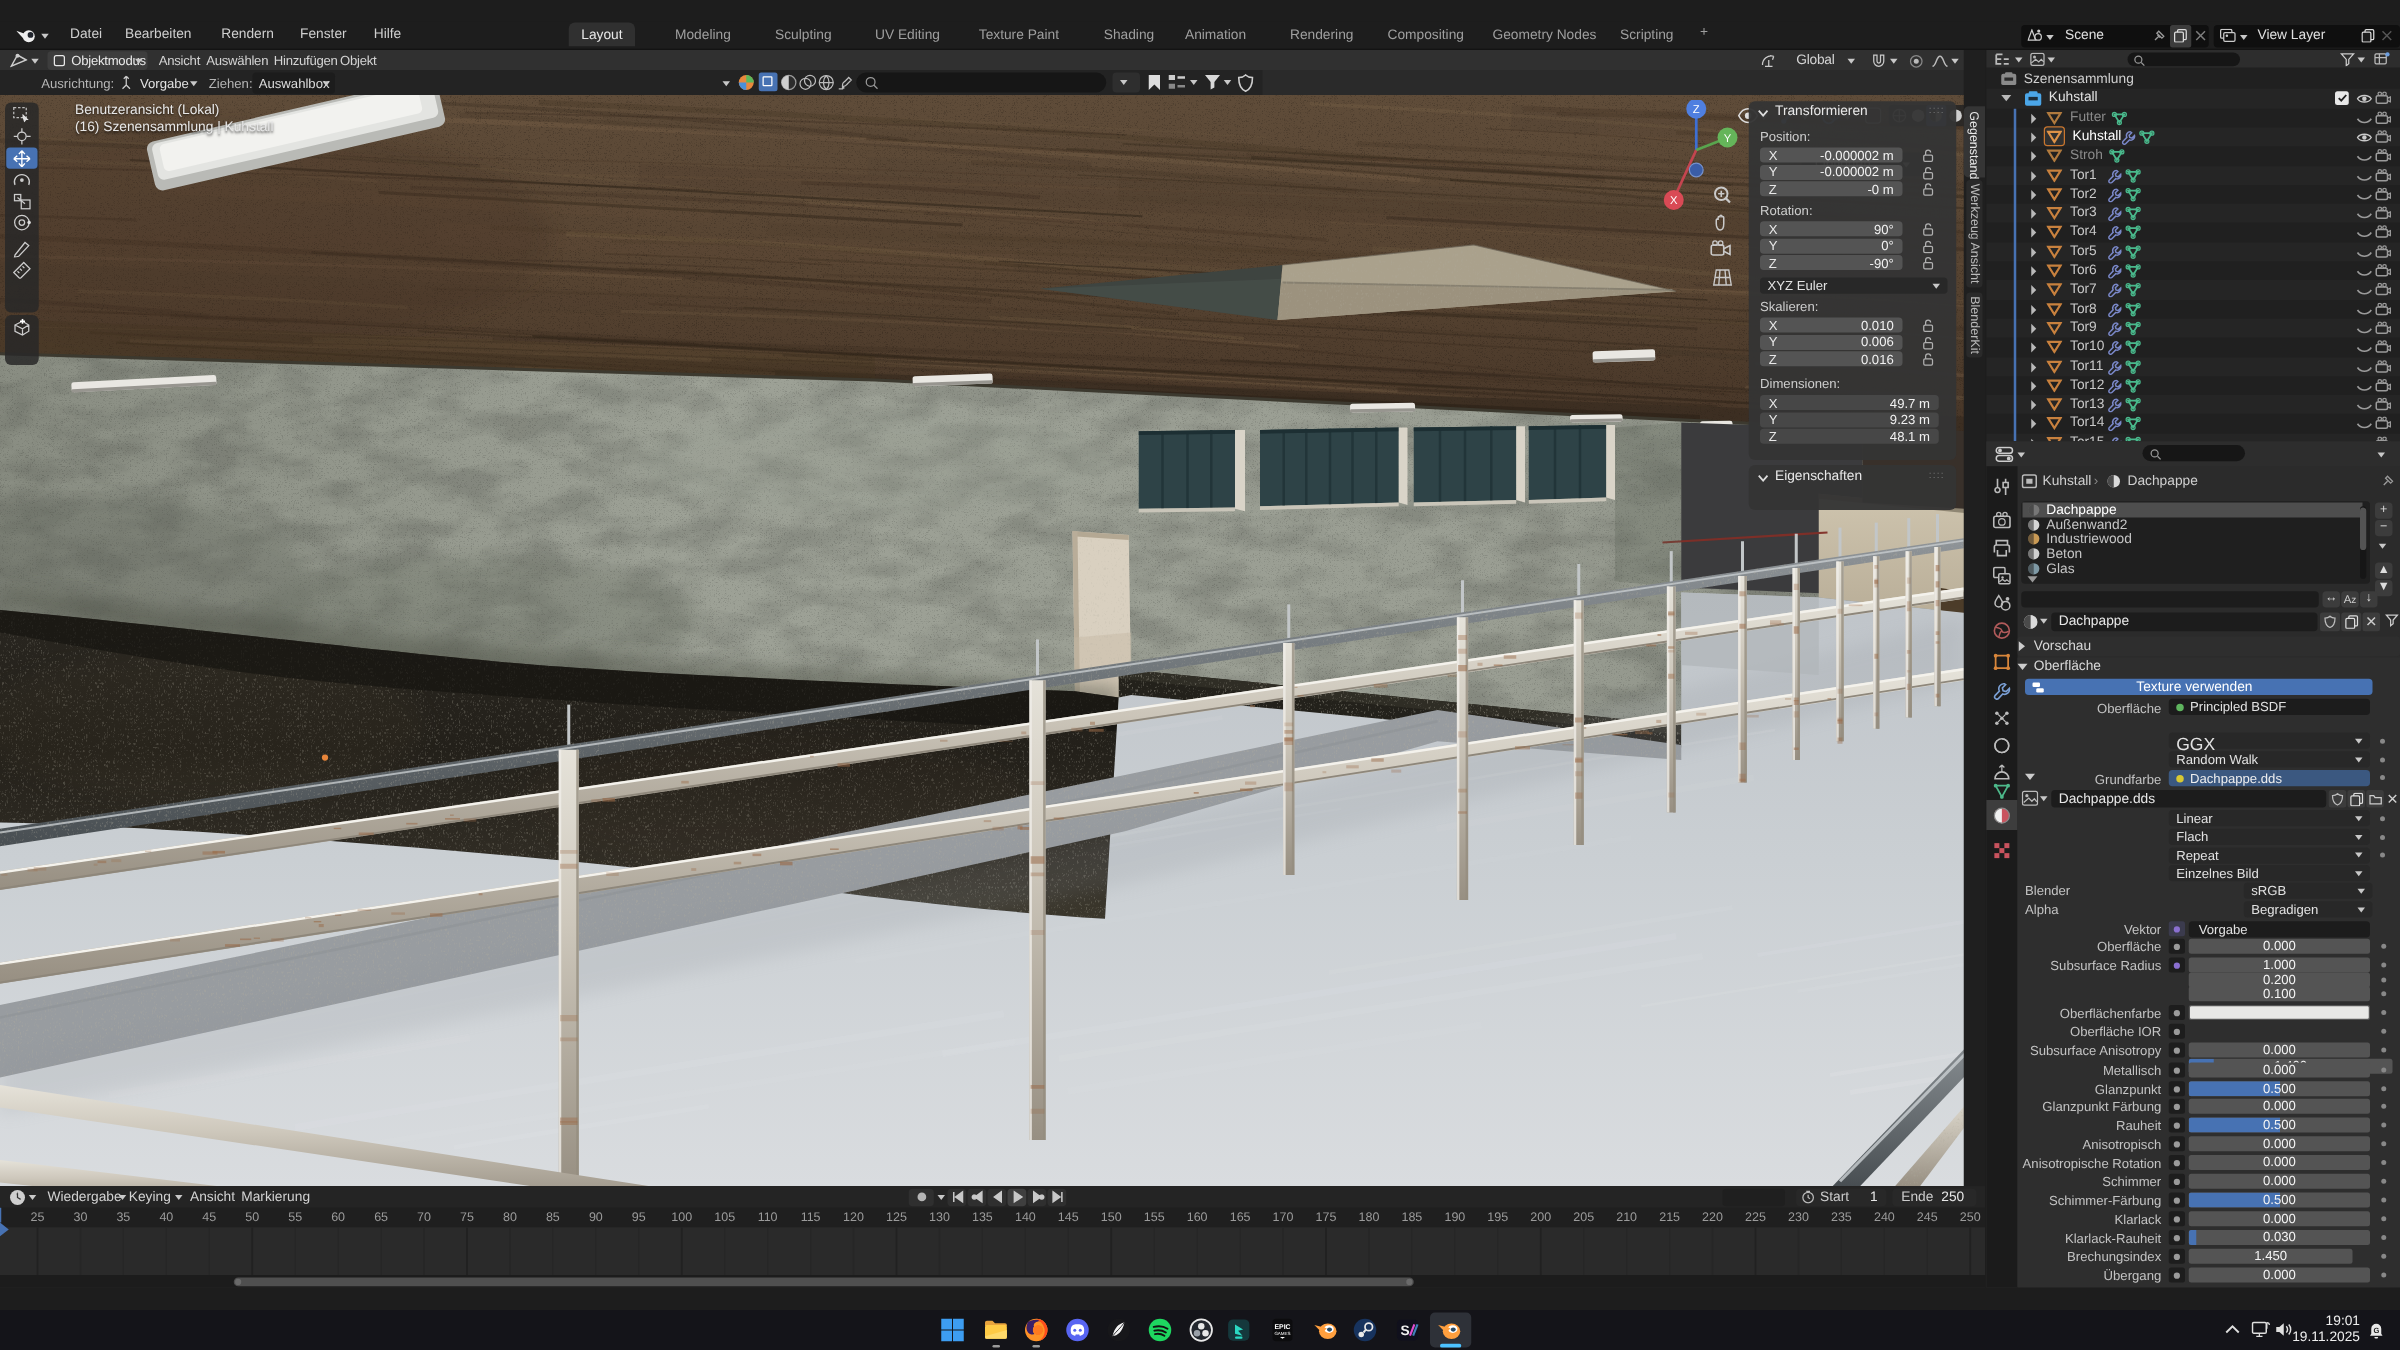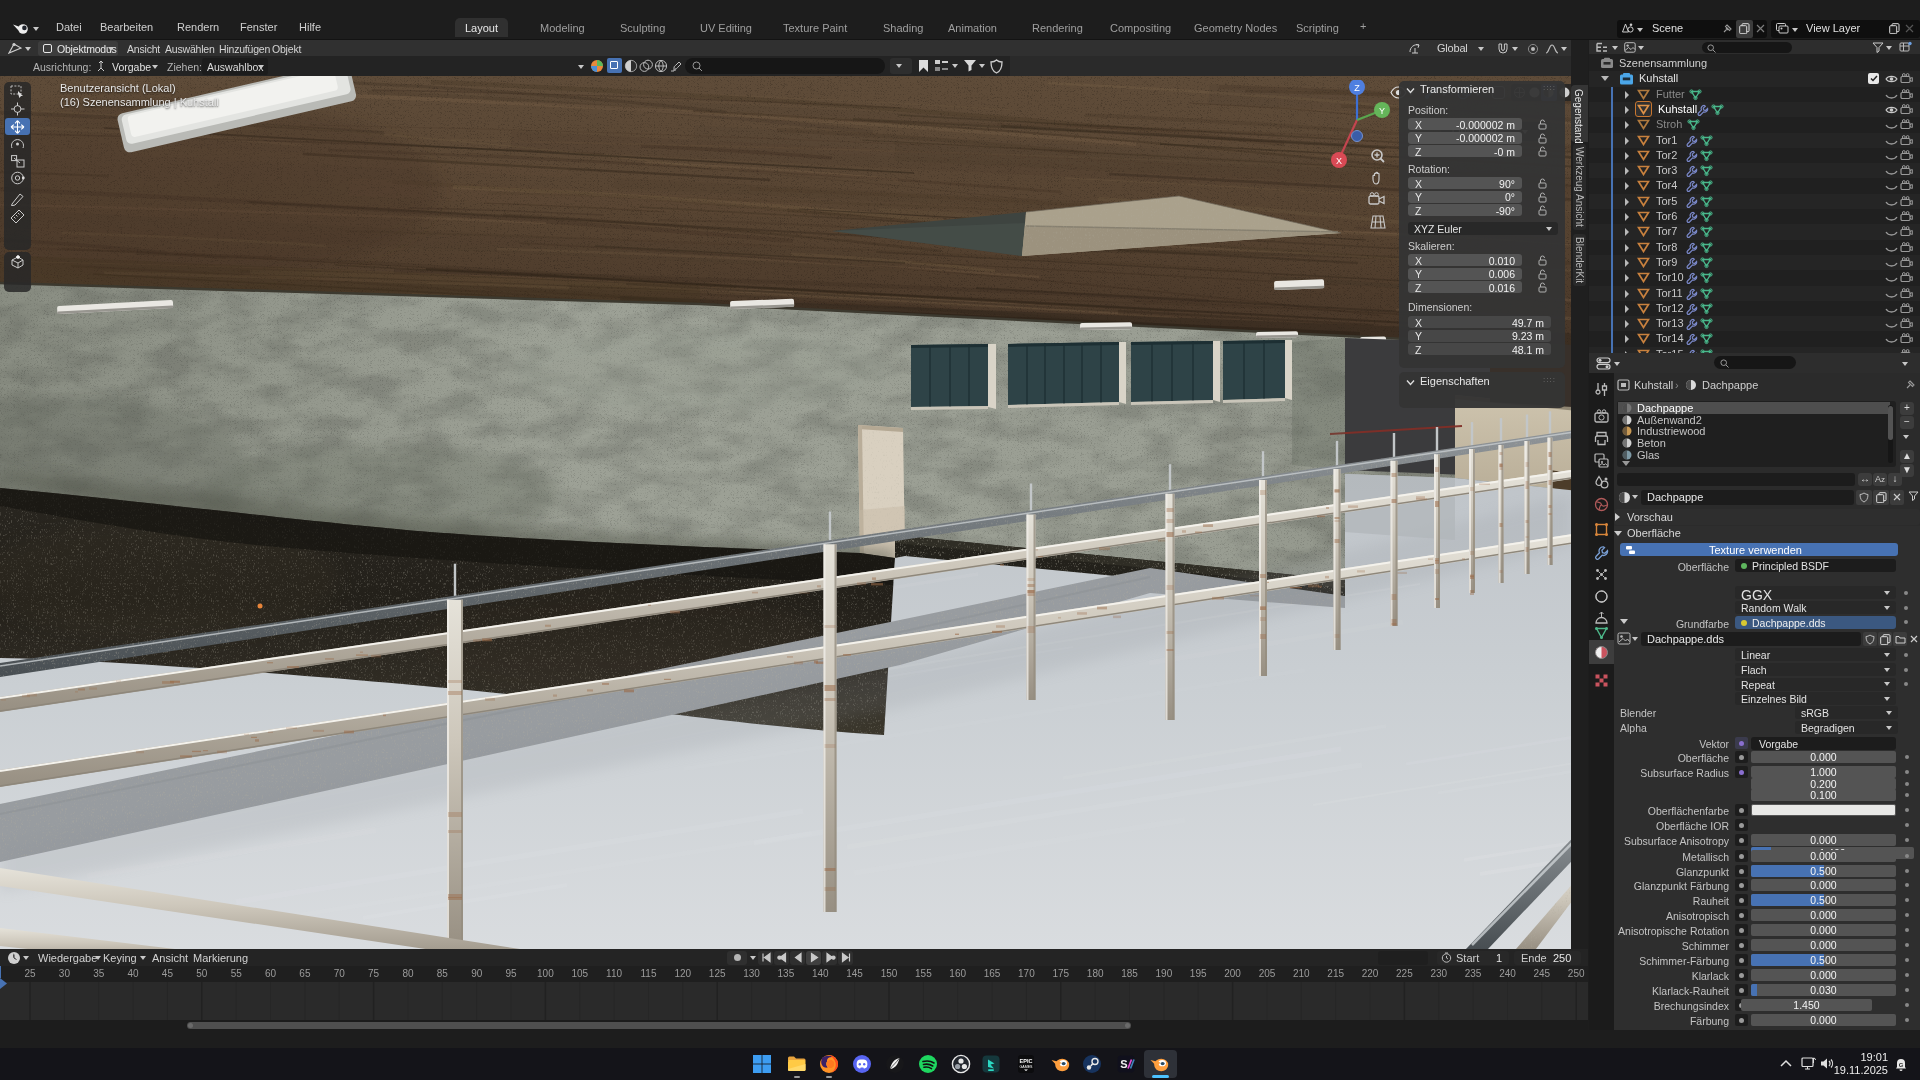--- a/index.html
+++ b/index.html
@@ -1760,23 +1760,23 @@
       <span class="plabel" style="left:0px;top:632px;width:140px">Klarlack-Rauheit</span>
       <div class="sockbox" style="left:146px;top:631px">
         <i></i>
       </div>
       <div class="slider" style="left:162px;top:631px;width:145px;height:12px"><span class="fill" style="width:4%"></span><span class="v" style="font-size:10.5px">0.030</span></div>
       <span class="dot" style="left:316px;top:635px"></span>
       <span class="plabel" style="left:0px;top:647px;width:140px">Brechungsindex</span>
       <div class="sockbox" style="left:146px;top:646px">
         <i></i>
       </div>
-      <div class="slider" style="left:152px;top:646px;width:131px;height:12px"><span class="fill" style="width:0%"></span><span class="v" style="font-size:10.5px">1.450</span></div>
+      <div class="slider" style="left:162px;top:646px;width:131px;height:12px"><span class="fill" style="width:0%"></span><span class="v" style="font-size:10.5px">1.450</span></div>
       <span class="dot" style="left:316px;top:650px"></span>
-      <span class="plabel" style="left:0px;top:662px;width:140px">Färbung</span>
+      <span class="plabel" style="left:0px;top:662px;width:140px">Übergang</span>
       <div class="sockbox" style="left:146px;top:661px">
         <i></i>
       </div>
       <div class="slider" style="left:162px;top:661px;width:145px;height:12px"><span class="fill" style="width:0%"></span><span class="v" style="font-size:10.5px">0.000</span></div>
       <span class="dot" style="left:316px;top:665px"></span>
     </div>
   <div id="timeline" style="overflow: hidden;">
       <div class="ab" style="left:0;top:0;width:1588px;height:17px;background:#242424"></div>
       <svg class="ab" style="left:7px;top:2px" width="14" height="14">
         <circle cx="7" cy="7" r="6" fill="#cfcfcf"></circle>

